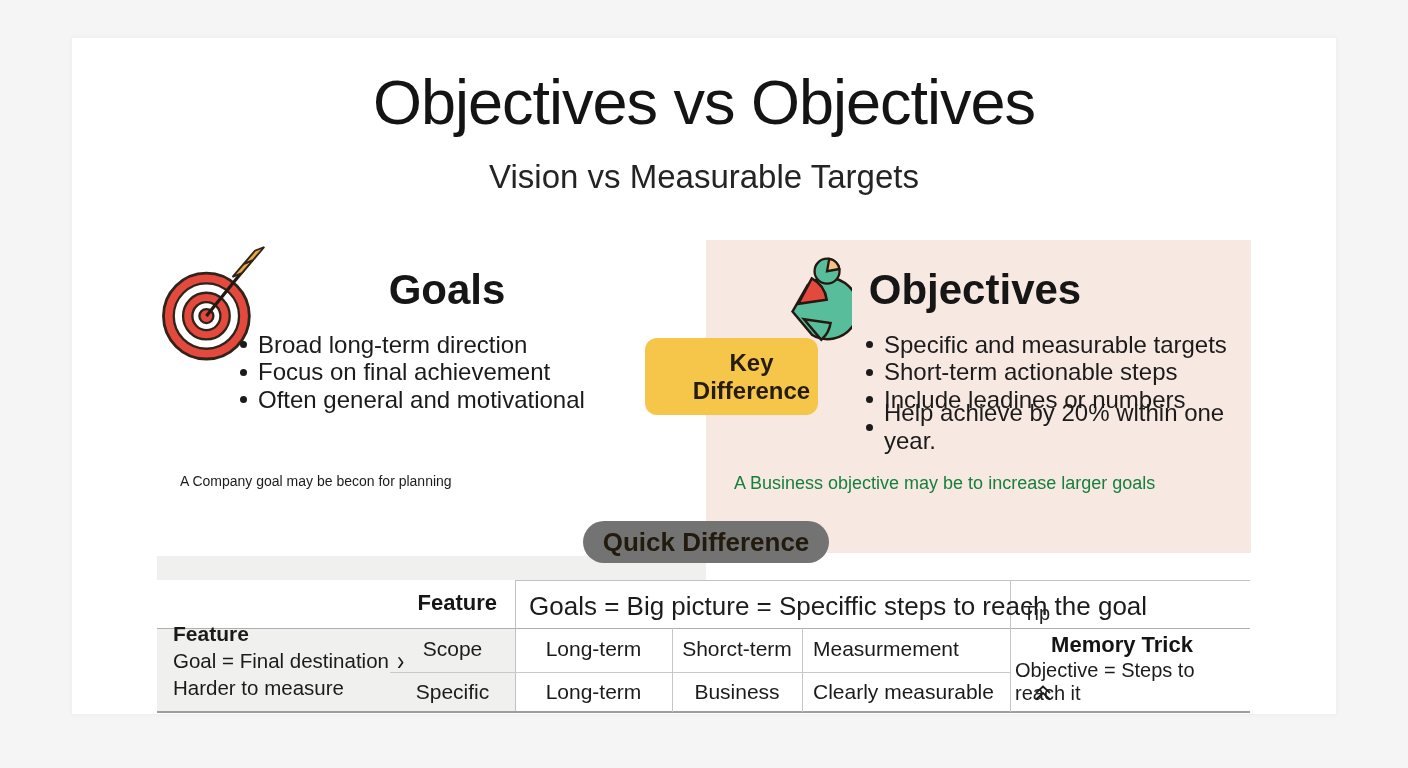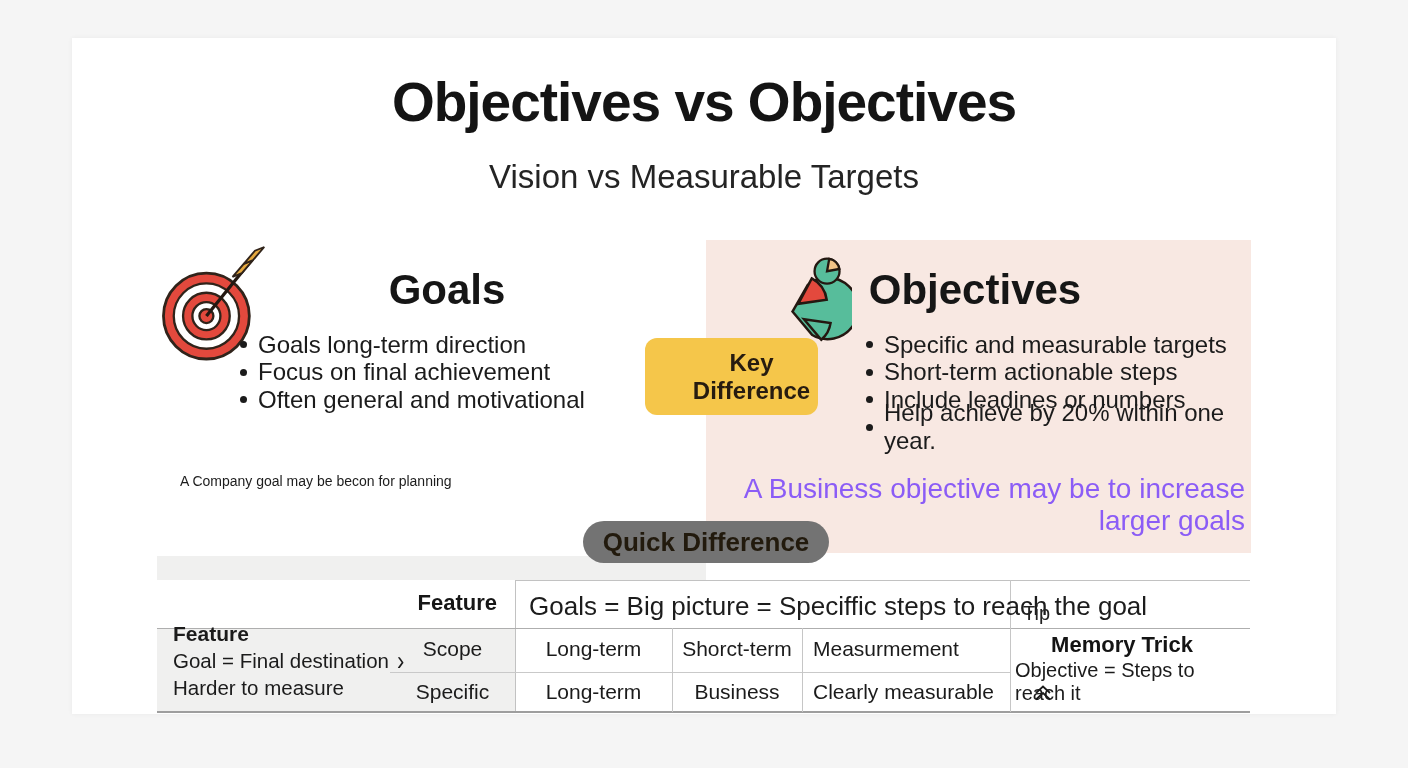--- a/index.html
+++ b/index.html
@@ -7,21 +7,21 @@
     width:1408px;height:768px;position:relative;overflow:hidden;
     background:#f5f5f5;color:#1d1d1d;
     font-family:"Liberation Sans", sans-serif;
   }
   .card{
     position:absolute;left:72px;top:38px;width:1264px;height:676px;
     background:#ffffff;box-shadow:0 0 5px rgba(0,0,0,0.05);
   }
   .title{
     position:absolute;left:0;right:0;top:34px;text-align:center;
-    font-size:55px;font-weight:700;letter-spacing:-1px;color:#141414;line-height:60px;
+    font-size:63px;font-weight:400;letter-spacing:-1px;color:#141414;line-height:60px;
   }
   .subtitle{
     position:absolute;left:0;right:0;top:120px;text-align:center;
     font-size:33px;font-weight:400;color:#242424;line-height:38px;
   }
   .goals-icon{position:absolute;left:84px;top:205px;}
   .goals-heading{
     position:absolute;left:250px;top:228px;width:250px;text-align:center;
     font-size:42px;font-weight:800;color:#161616;
   }
@@ -37,22 +37,22 @@
   .pink-panel{
     position:absolute;left:634px;top:202px;width:545px;height:313px;
     background:#f8e8e2;
   }
   .pie-icon{position:absolute;left:50px;top:12px;}
   .obj-heading{
     position:absolute;left:144px;top:26px;width:250px;text-align:center;
     font-size:42px;font-weight:800;color:#161616;
   }
   .obj-caption{
-    position:absolute;left:28px;right:6px;top:233px;text-align:right;
-    font-size:28px;color:#8b5cf6;
+    position:absolute;left:28px;right:6px;top:233px;text-align:left;
+    font-size:18px;color:#15803d;
   }
   .key-badge{
     position:absolute;left:573px;top:300px;width:133px;height:77px;
     background:#f5c64a;border-radius:12px;z-index:5;
     display:flex;flex-direction:column;justify-content:center;align-items:center;
     font-size:24px;font-weight:bold;color:#271c10;line-height:28px;padding-left:40px;
   }
   .quick-pill{
     position:absolute;left:511px;top:483px;width:246px;height:42px;
     background:#737373;border-radius:22px;z-index:6;
@@ -106,21 +106,21 @@
       <circle cx="54" cy="78" r="7.5" fill="#e3493d" stroke="#30231a" stroke-width="2.5"></circle>
       <line x1="54" y1="78" x2="104" y2="16" stroke="#241811" stroke-width="3.5"></line>
       <path d="M82,36 L94,22 L104,18 L92,32 Z" fill="#e5a83e" stroke="#30231a" stroke-width="2"></path>
       <path d="M94,22 L106,8 L116,4 L104,18 Z" fill="#e5a83e" stroke="#30231a" stroke-width="2"></path>
     </svg>
   </div>
   <div class="goals-heading">Goals</div>
   <div class="bullets goals-bullets">
     <div class="bullet-row">
         <span class="dot"></span>
-        <span>Goals long-term direction</span>
+        <span>Broad long-term direction</span>
       </div>
     <div class="bullet-row">
         <span class="dot"></span>
         <span>Focus on final achievement</span>
       </div>
     <div class="bullet-row">
         <span class="dot"></span>
         <span>Often general and motivational</span>
       </div>
   </div>

